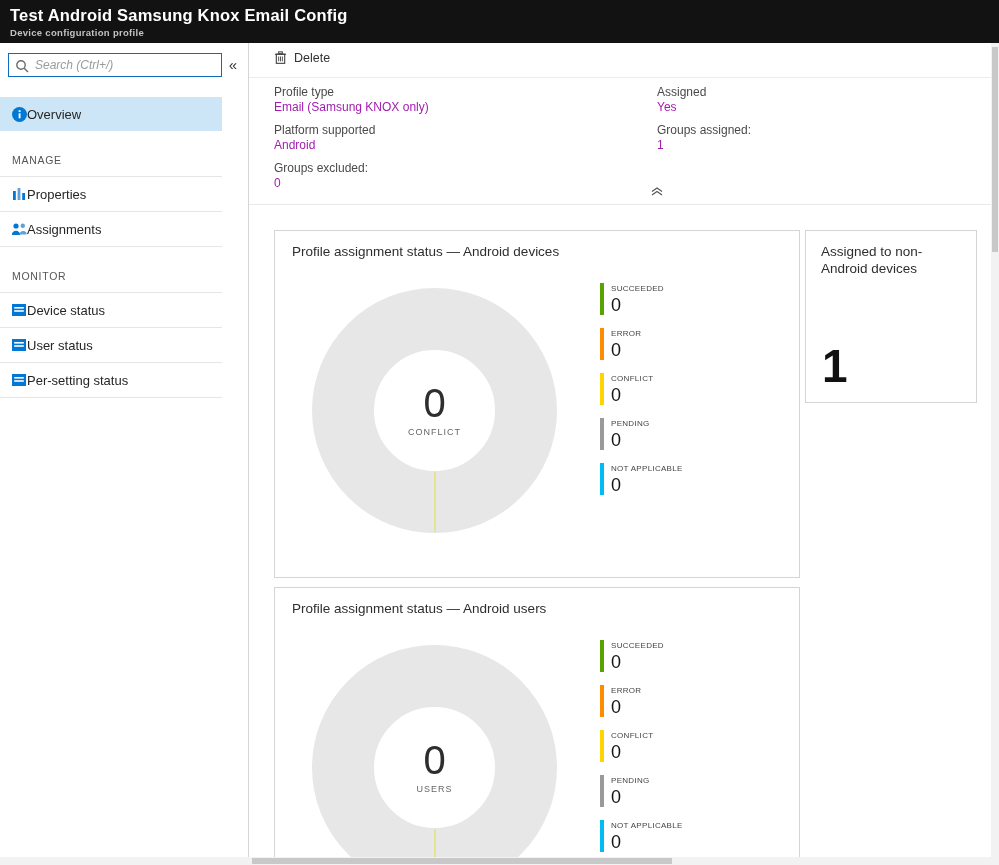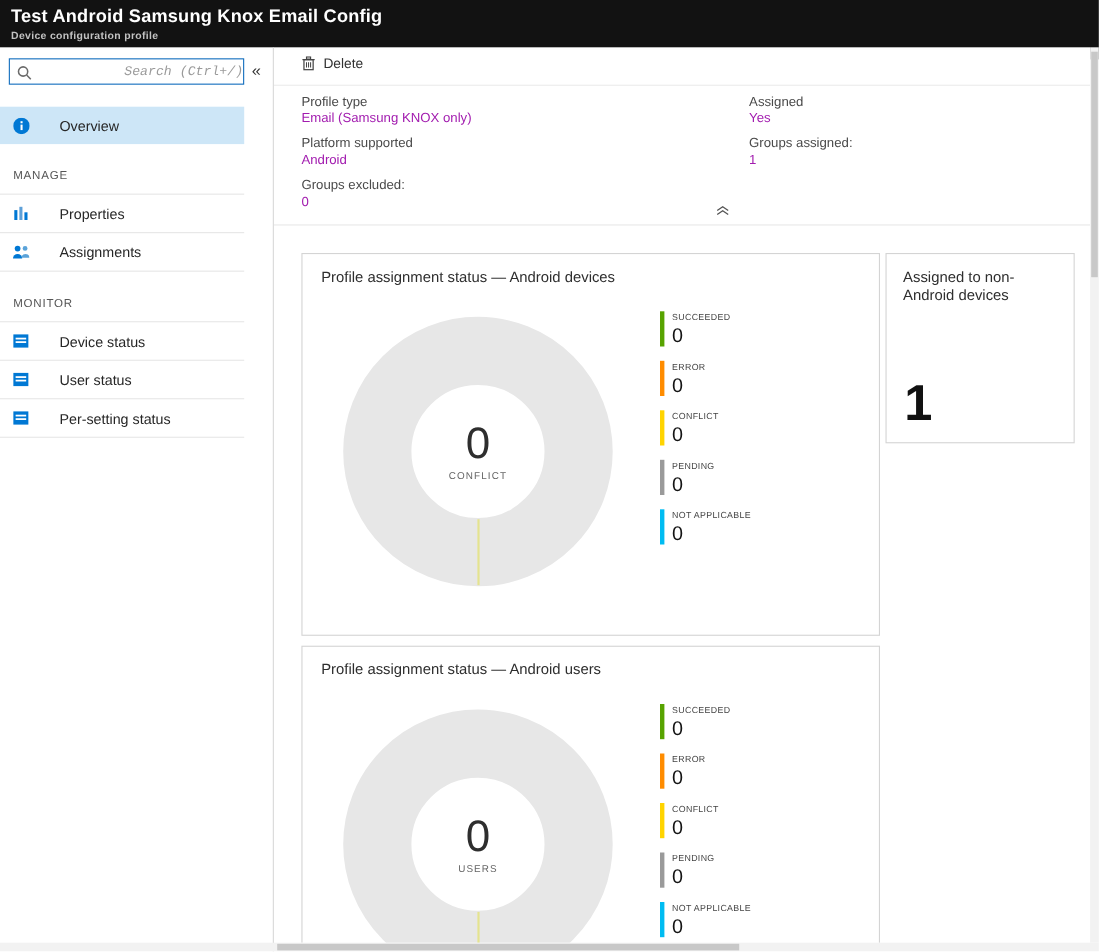--- a/index.html
+++ b/index.html
@@ -19,50 +19,50 @@
   
   .sidebar {
     position:absolute; top:43px; left:0; width:249px; bottom:0;
     background:#fff; border-right:1px solid #d5d5d5;
   }
   .search-row { margin:10px 0 0 8px; display:flex; align-items:center; }
   .searchbox { position:relative; width:214px; height:24px; border:1px solid #0f6cbd; background:#fff; }
   .searchbox svg { position:absolute; left:6px; top:5px; }
   .searchbox input {
     width:100%; height:100%; border:none; outline:none; padding-left:26px;
-    font-family:Liberation Mono, monospace; font-size:12px; color:#333; background:transparent;text-align:right;
+    font-family:Liberation Sans, sans-serif; font-size:12px; color:#333; background:transparent;
   }
   .searchbox input::placeholder { font-style:italic; color:#9a9a9a; }
   .collapse-btn {
     width:22px; height:24px; border:none; background:none; cursor:pointer;
     font-size:15px; color:#333; font-family:inherit; line-height:22px;
   }
   .nav-item {
-    width:222px; height:35px; display:flex; align-items:center; gap:27px;
+    width:222px; height:35px; display:flex; align-items:center; gap:0;
     padding-left:11px; font-size:13px; color:#262626; cursor:pointer;
   }
   .nav-item .ico { width:16px; display:flex; justify-content:center; }
   .nav-item.standalone { margin-top:20px; height:34px; background:#cde6f7; }
   .section-label {
     margin:23px 0 10px 12px; font-size:10.5px; color:#565656; letter-spacing:0.7px;
   }
   .nav-group { width:222px; border-top:1px solid #e6e6e6; }
   .nav-group .nav-item { border-bottom:1px solid #e6e6e6; }
 
   
   .main { position:absolute; top:43px; left:249px; right:8px; bottom:8px; background:#fff; overflow:hidden; }
   .toolbar { position:absolute; top:0; left:0; right:0; height:35px; border-bottom:1px solid #ececec; }
   .delete-btn {
     position:absolute; left:25px; top:7px; display:flex; align-items:center; gap:7px;
     background:none; border:none; cursor:pointer; font-family:inherit;
     font-size:12.5px; color:#323232;
   }
   .essentials { position:absolute; top:35px; left:0; right:0; height:127px; border-bottom:1px solid #e8e8e8; }
   .ess-col1 { position:absolute; left:25px; top:7px; }
-  .ess-col2 { position:absolute; left:432px; top:7px; }
+  .ess-col2 { position:absolute; left:408px; top:7px; }
   .ess-item { margin-bottom:8px; }
   .ess-label { font-size:12px; color:#4a4a4a; line-height:15px; }
   .ess-value { font-size:12px; color:#a21caf; line-height:15px; }
   .collapse-chevron {
     position:absolute; left:400px; bottom:3px; background:none; border:none; cursor:pointer; padding:2px;
   }
 
   
   .card { position:absolute; background:#fff; border:1px solid #d4d4d4; }
   .card-devices { left:25px; top:187px; width:526px; height:348px; }

